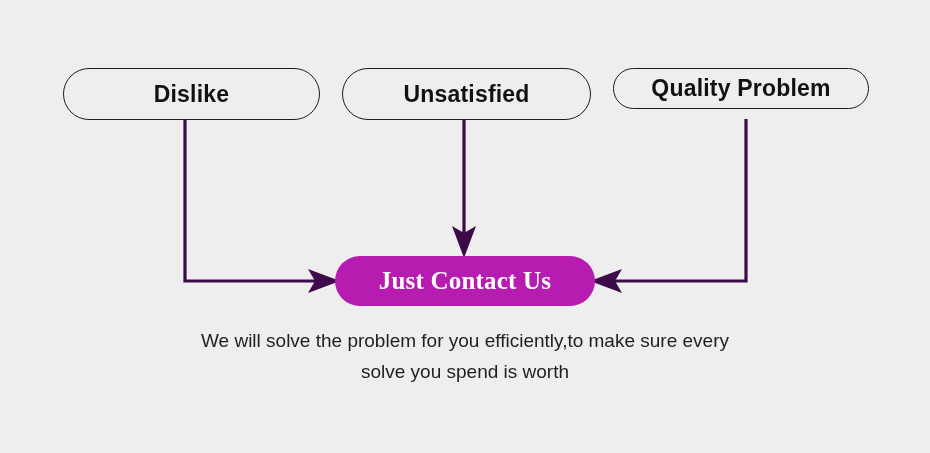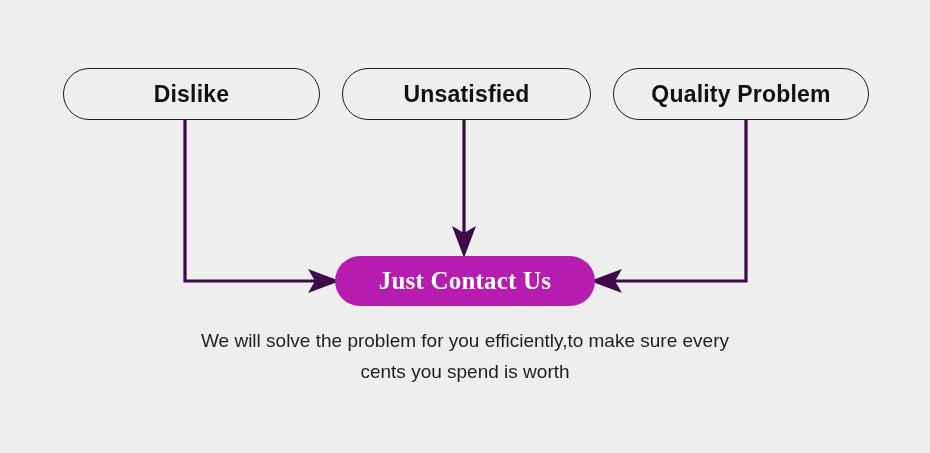--- a/index.html
+++ b/index.html
@@ -38,21 +38,21 @@
   }
   .pill-label {
     font-size: 23px;
     font-weight: bold;
     color: #111111;
     letter-spacing: 0.2px;
     white-space: nowrap;
   }
   #box-dislike   { left: 63px;  top: 68px; width: 257px; height: 52px; }
   #box-unsat     { left: 342px; top: 68px; width: 249px; height: 52px; }
-  #box-quality   { left: 613px; top: 68px; width: 256px; height: 52px; }
+  #box-quality   { left: 613px; top: 68px; width: 256px; height: 41px; }
 
   .cta-button {
     position: absolute;
     left: 335px;
     top: 256px;
     width: 260px;
     height: 50px;
     border: none;
     border-radius: 999px;
     background: #b61cb0;
@@ -117,16 +117,16 @@
   <div class="pill-box" id="box-quality">
     <span class="pill-label">Quality Problem</span>
   </div>
 
   <button class="cta-button">
     <span class="cta-label">Just Contact Us</span>
   </button>
 
   <div class="caption">
     <span class="caption-line">We will solve the problem for you efficiently,to make sure every</span>
-    <span class="caption-line">cents you spend is worth</span>
+    <span class="caption-line">solve you spend is worth</span>
   </div>
 
 </div>
 
 </body></html>

